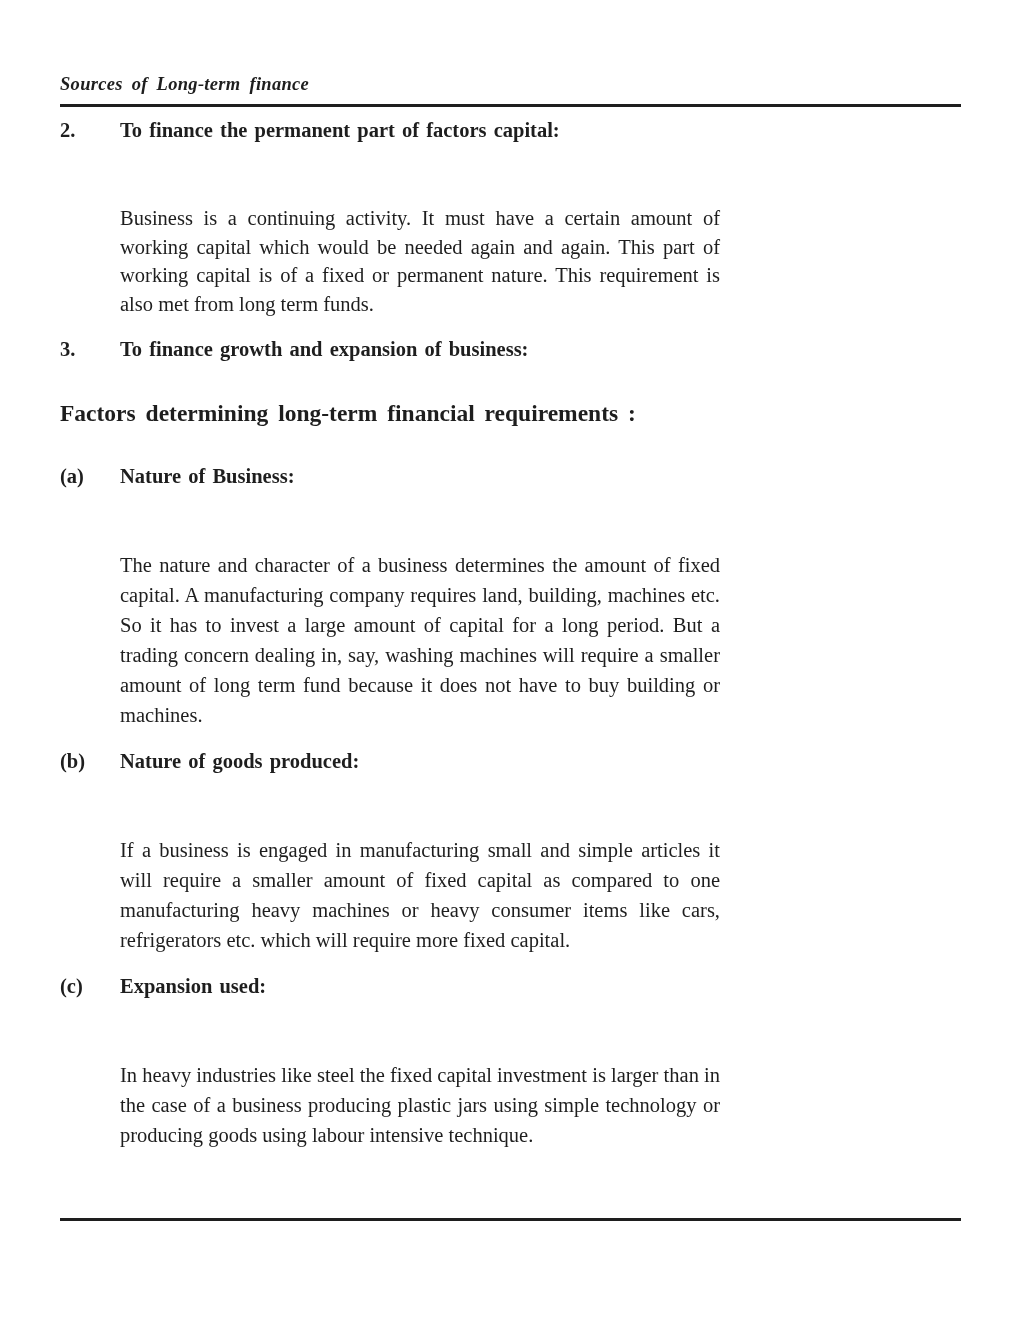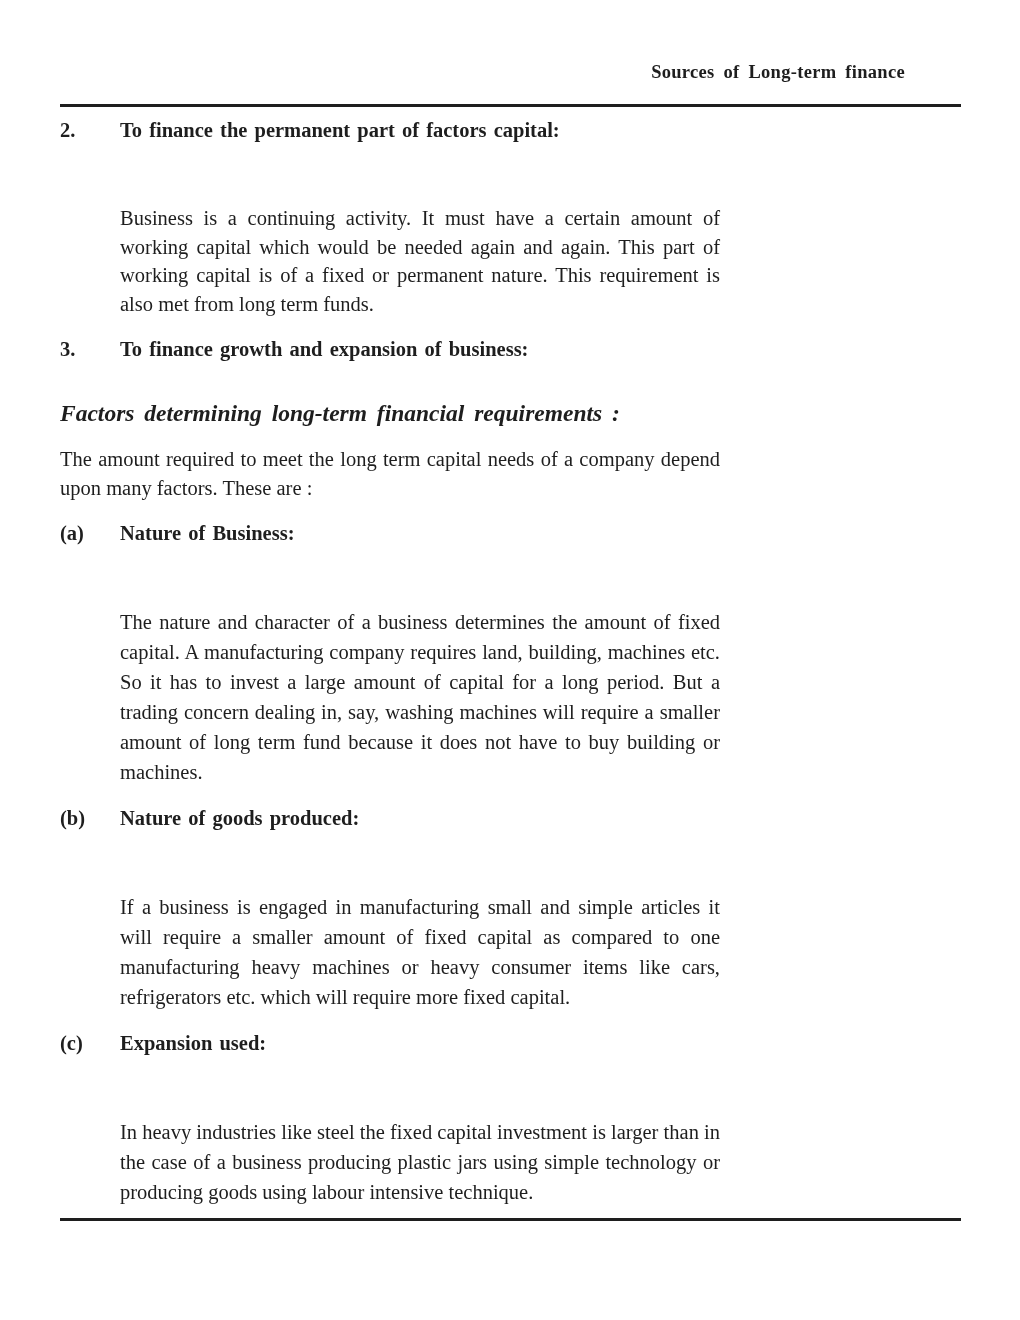--- a/index.html
+++ b/index.html
@@ -2,38 +2,38 @@
 <html><head>
   <meta charset="utf-8">
   <style>
     html, body { margin: 0; padding: 0; background: #ffffff; }
     body {
       width: 1020px; height: 1320px; position: relative; overflow: hidden;
       font-family: "Liberation Serif", "DejaVu Serif", serif;
       color: #1e1e1e;
     }
     .running-head {
-      position: absolute; left: 60px; width: 845px; top: 62px;
-      text-align: right; font-weight: bold;
+      position: absolute; left: 60px; width: 845px; top: 74px;
+      font-style: italic; font-weight: bold;
       font-size: 18.5px; letter-spacing: 0.3px; word-spacing: 4px;
     }
     .rule { position: absolute; left: 60px; width: 901px; height: 3px; background: #1e1e1e; }
     .rule.top { top: 104px; }
     .rule.bottom { top: 1218px; }
 
     .content { position: absolute; left: 60px; top: 115px; width: 660px; }
     .heading-row { display: flex; font-weight: bold; font-size: 20.5px; line-height: 30px; }
     .heading-row .num { width: 60px; flex: none; }
     .heading-row .title { flex: 1; word-spacing: 2px; }
     .para {
       margin-left: 60px; text-align: justify; font-size: 20.5px; line-height: 28.5px; margin-top: 42px;
     }
     .para.tall { line-height: 30px; }
     .section-heading {
-      font-weight: bold; font-size: 23.5px; line-height: 32px; word-spacing: 4px; font-style: italic;
+      font-weight: bold; font-size: 23.5px; line-height: 32px; word-spacing: 4px;
     }
     .intro { text-align: justify; font-size: 20.5px; line-height: 28.5px; }
     .gap-h { height: 17px; }
     .gap-p { height: 16px; }
   </style>
 </head>
 <body>
 
 <div class="running-head">Sources of Long-term finance</div>
 <div class="rule top"></div>
@@ -50,21 +50,20 @@
 
   <div class="heading-row">
     <span class="num">3.</span>
     <span class="title">To finance growth and expansion of business:</span>
   </div>
   <div class="gap-h"></div>
   <div class="gap-p"></div>
 
   <div class="section-heading">Factors determining long-term financial requirements :</div>
   <div class="gap-p"></div>
-  <div class="intro">The amount required to meet the long term capital needs of a company depend upon many factors. These are :</div>
   <div class="gap-p"></div>
 
   <div class="heading-row">
     <span class="num">(a)</span>
     <span class="title">Nature of Business:</span>
   </div>
   <div class="gap-h"></div>
   <div class="para tall">The nature and character of a business determines the amount of fixed capital. A manufacturing company requires land, building, machines etc. So it has to invest a large amount of capital for a long period. But a trading concern dealing in, say, washing machines will require a smaller amount of long term fund because it does not have to buy building or machines.</div>
   <div class="gap-p"></div>
 

